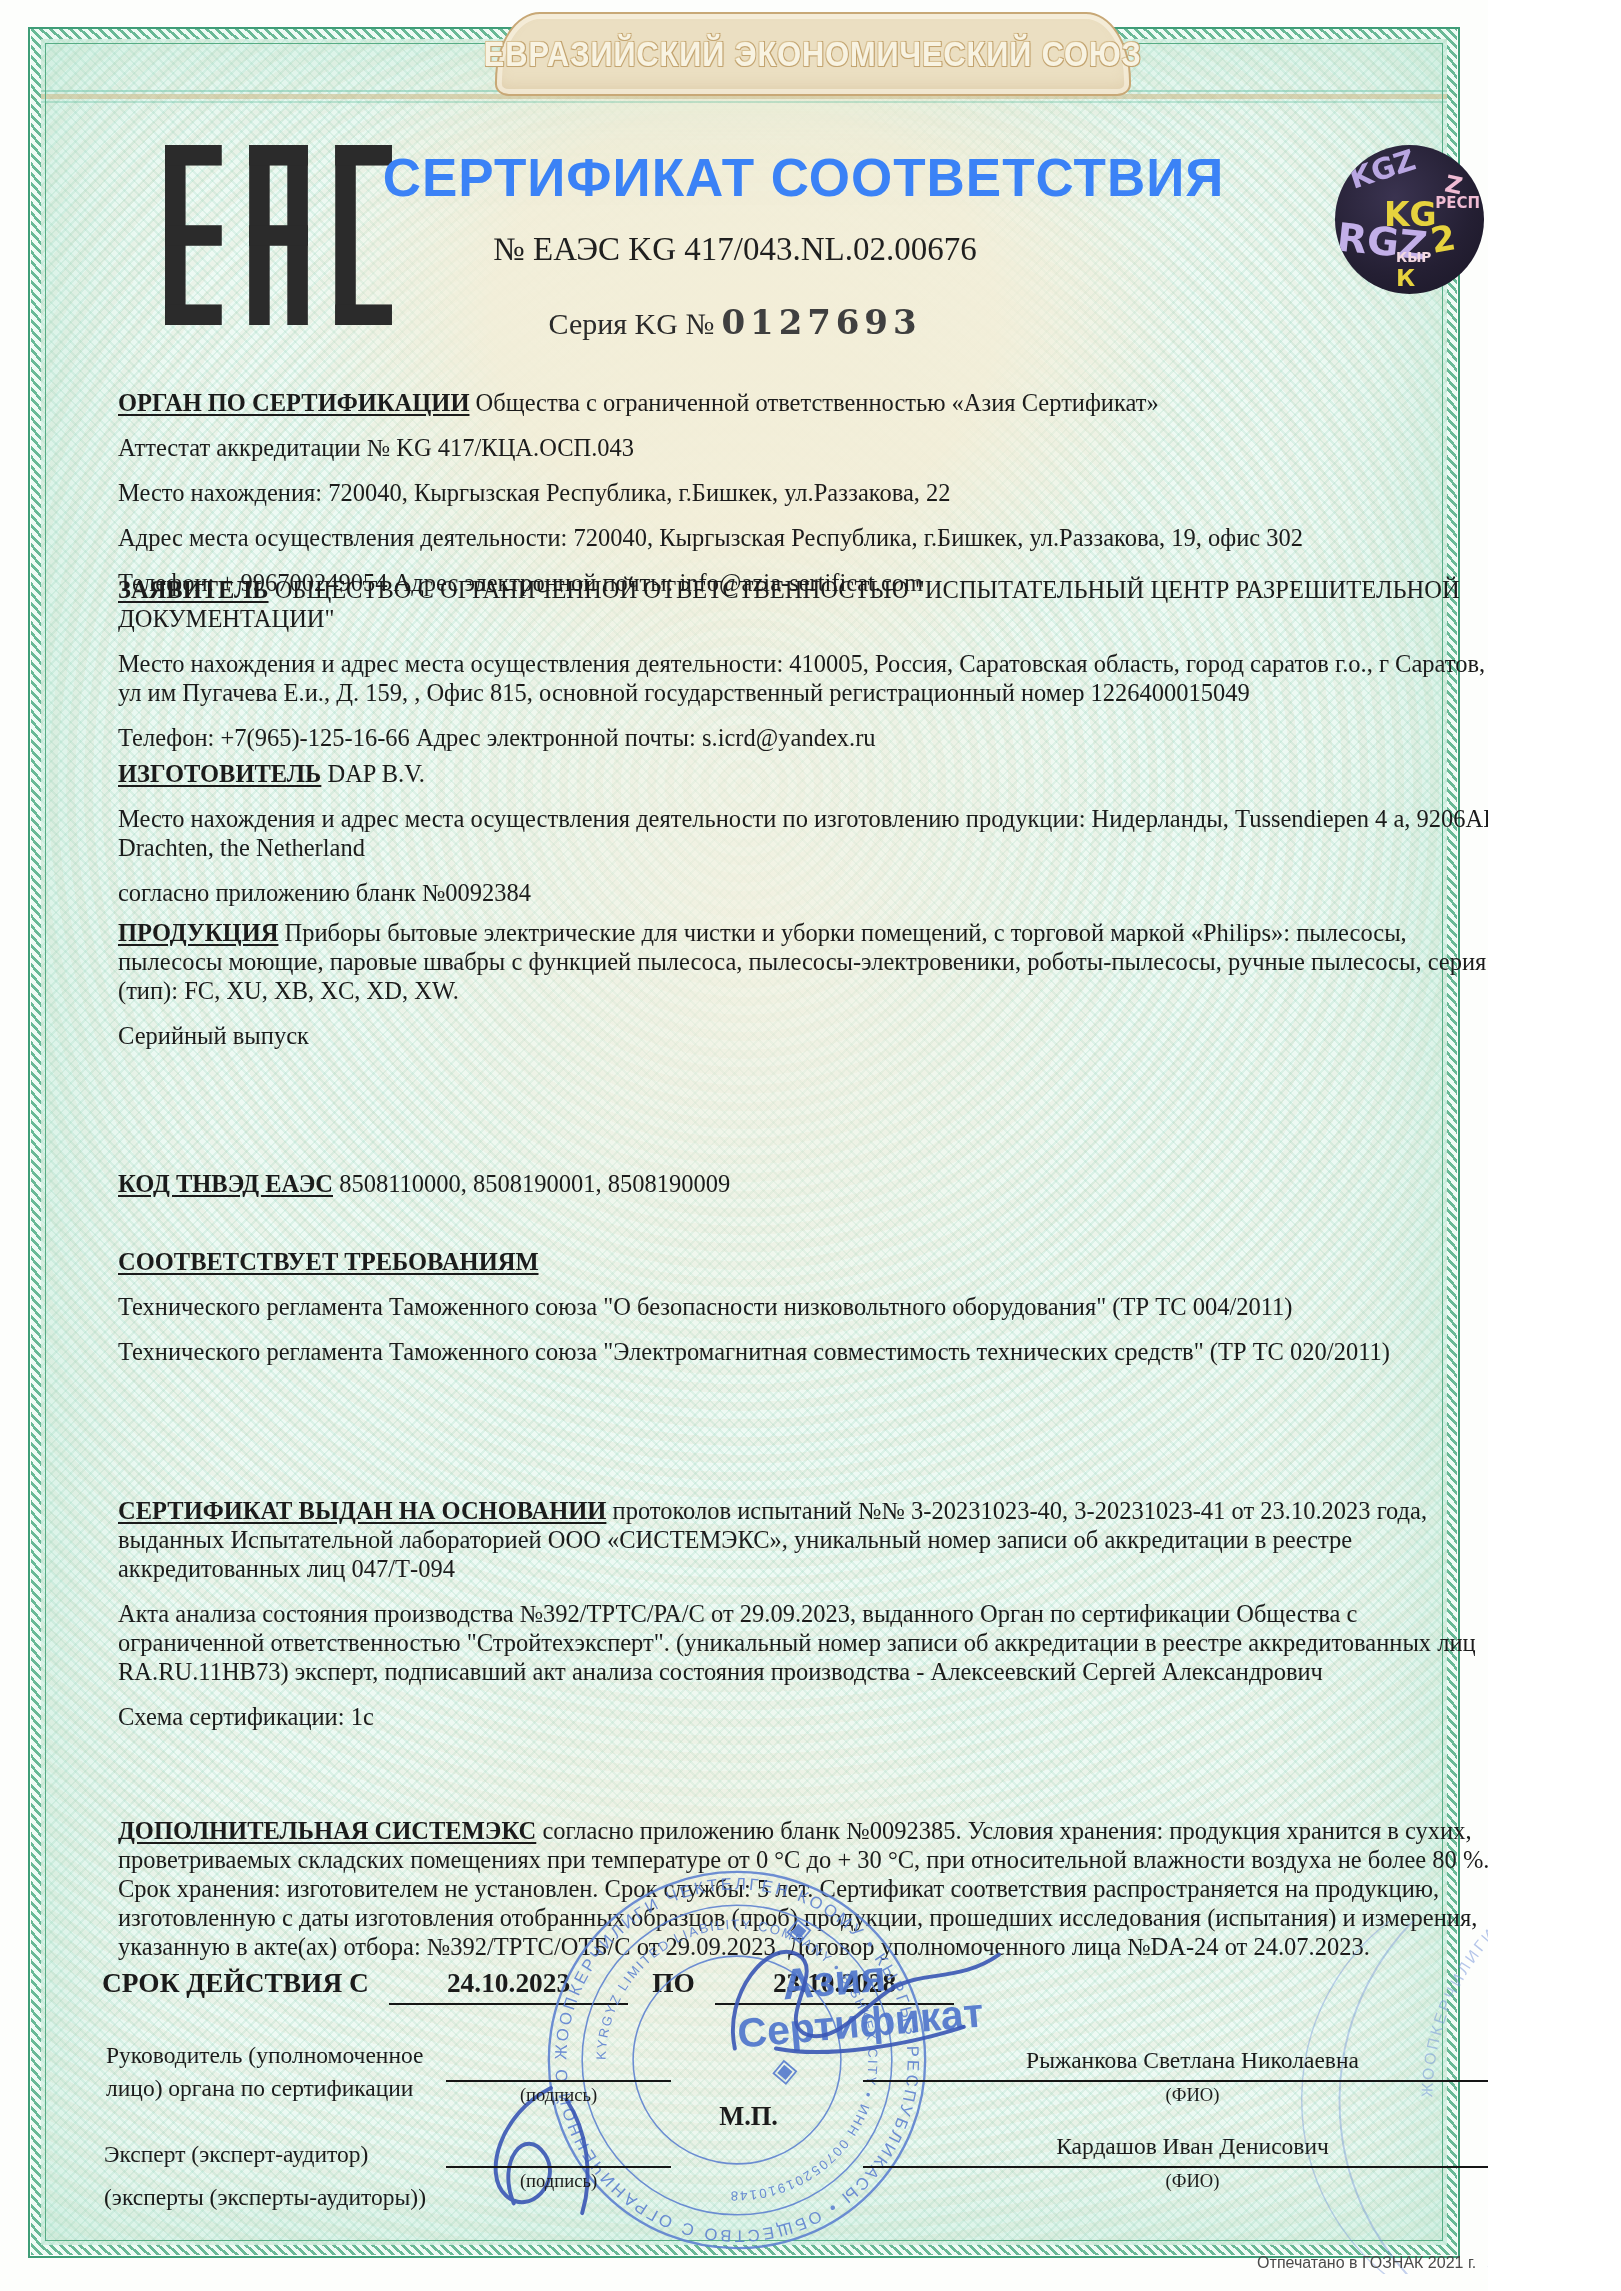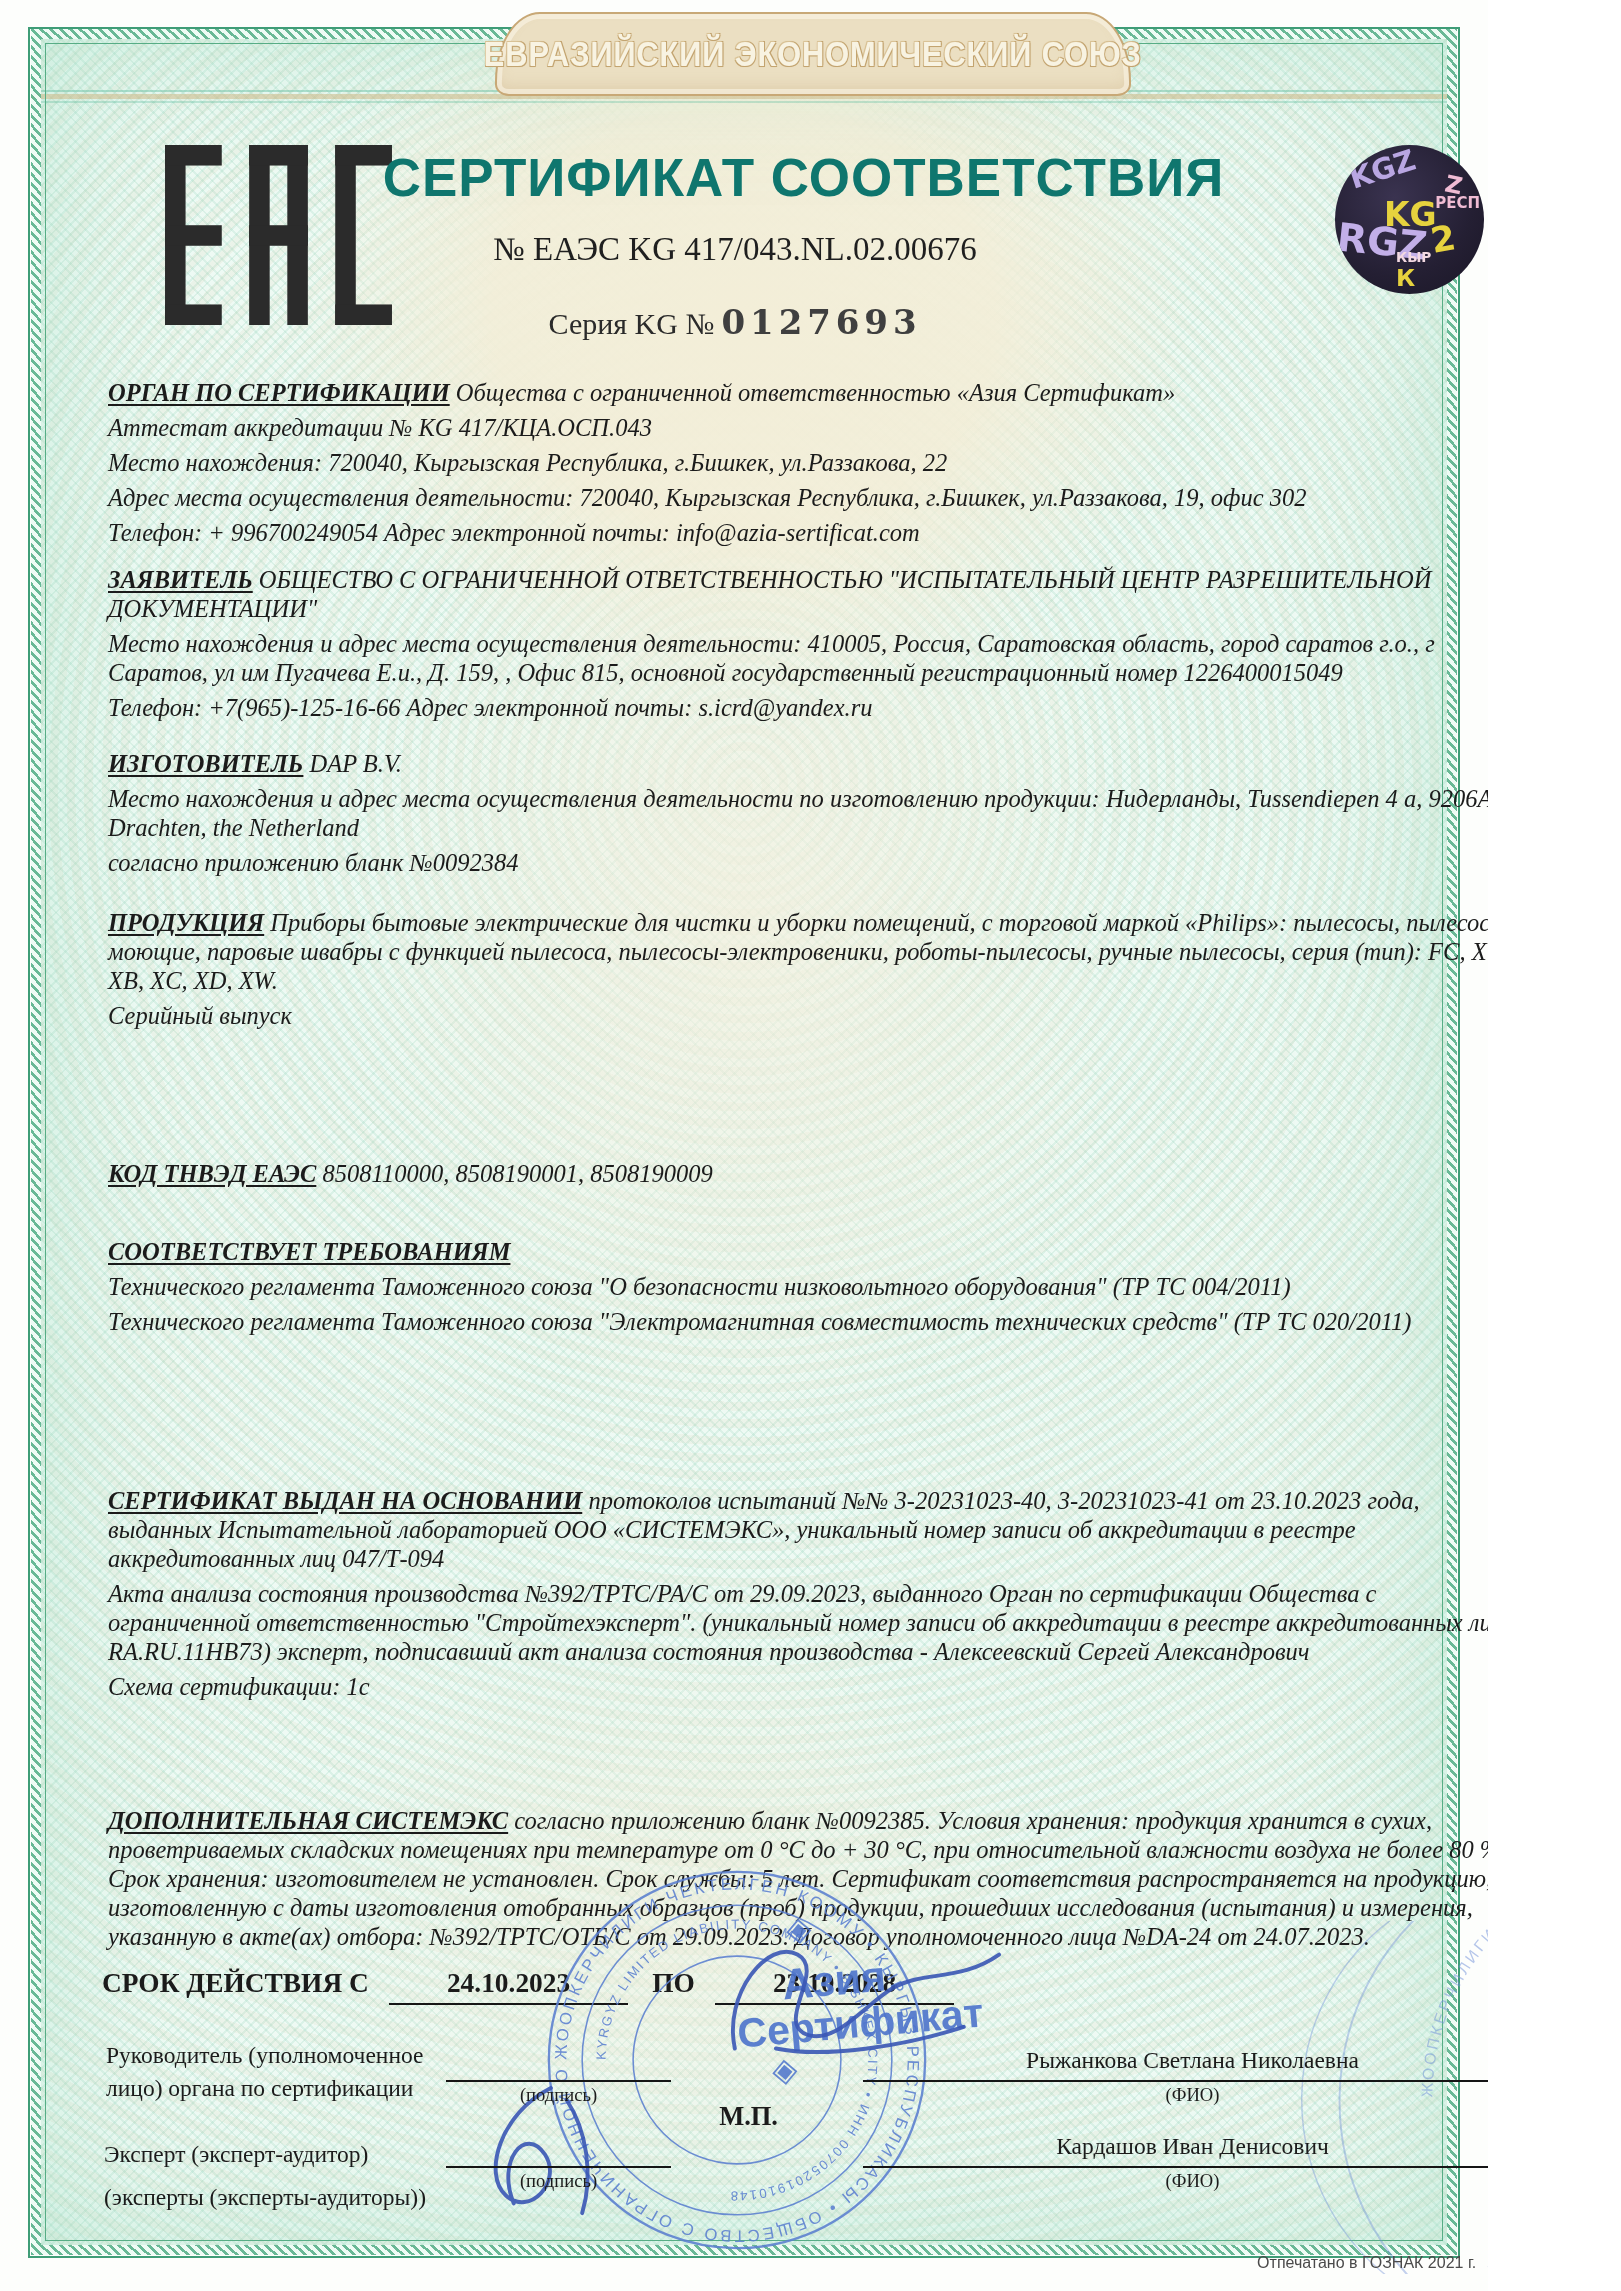--- a/index.html
+++ b/index.html
@@ -34,41 +34,41 @@
     border:2px solid #c8a876;border-radius:45px 45px 13.7px 13.7px / 69px 69px 11.8px 11.8px;
     box-shadow:inset 0 0 0 4.9px rgba(255,252,240,.5), inset 0 -7.8px 13.7px rgba(190,160,110,.25);
     display:flex;align-items:center;justify-content:center;}
   .banner-text{font-family:"Liberation Sans", sans-serif;font-weight:700;font-size:35px;letter-spacing:1px;
     transform:scaleX(.88);white-space:nowrap;color:#f8f3e2;
     text-shadow:1px 1px 0 #c3a470,-1px -1px 0 #d9c296,1px -1px 0 #c3a470,-1px 1px 0 #c3a470,0 0 2px #c3a470;}
 
   
   .eac-logo{position:absolute;left:165px;top:145px;}
   .title{position:absolute;left:294px;top:147px;width:1019px;text-align:center;
-    font-family:"Liberation Sans", sans-serif;font-weight:700;font-size:53px;letter-spacing:1px;color:#0f766e;}
+    font-family:"Liberation Sans", sans-serif;font-weight:700;font-size:53px;letter-spacing:1px;color:#3b82f6;}
   .cert-number{position:absolute;left:245px;top:231px;width:980px;text-align:center;font-size:33px;color:#1f1f1f;}
   .series{position:absolute;left:245px;top:302px;width:980px;text-align:center;font-size:30px;color:#2a2a2a;}
   .series .serial{font-family:"DejaVu Serif", serif;font-weight:700;font-size:34px;letter-spacing:4.9px;color:#3f3f3f;}
 
   
   .holo{position:absolute;left:1335px;top:145px;width:149px;height:149px;border-radius:50%;overflow:hidden;
     background:radial-gradient(circle at 40% 35%, #3a3350 0%, #241f33 60%, #1a1626 100%);}
   .holo span{position:absolute;font-family:"DejaVu Sans", sans-serif;font-weight:700;line-height:1;}
   .h0{top:9.8px;left:13.7px;font-size:29px;color:#b9a6e2;transform:rotate(-18deg);}
   .h1{top:51px;right:3.9px;font-size:15px;color:#f0bcd4;}
   .h2{top:53px;left:49px;font-size:33px;color:#e6d23e;text-align:right;}
   .h3{top:29px;left:110px;font-size:23.5px;color:#f0bcd4;transform:rotate(12deg);}
   .h4{bottom:33px;left:2px;font-size:39px;color:#c2afe8;transform:rotate(6deg);}
   .h5{bottom:29px;left:61px;font-size:13.7px;color:#f3d9e2;}
   .h6{bottom:37px;left:96px;font-size:35px;color:#e6d23e;transform:rotate(-10deg);}
   .h7{bottom:3.9px;left:61px;font-size:23.5px;color:#e6d23e;}
 
   
   .sec{position:absolute;left:102px;width:1415px;font-size:24.5px;line-height:29px;}
-  .sec p{margin:6px;font-style:italic;}
+  .sec p{margin:16px;}
   .hd{font-weight:700;text-decoration:underline;text-underline-offset:2.9px;}
   .sec-org{top:372px;} .sec-app{top:559px;} .sec-man{top:743px;} .sec-prod{top:902px;}
   .sec-tnved{top:1153px;} .sec-comp{top:1231px;} .sec-basis{top:1480px;} .sec-add{top:1800px;}
 
   
   .validity{position:absolute;left:102px;top:1964px;width:1415px;font-size:27.4px;font-weight:700;line-height:39px;}
   .v-label{margin-right:13.7px;}
   .v-date{display:inline-block;min-width:211px;text-align:center;border-bottom:2.9px solid #161616;
           padding:0 13.7px;margin-right:17.6px;font-weight:700;}
 

